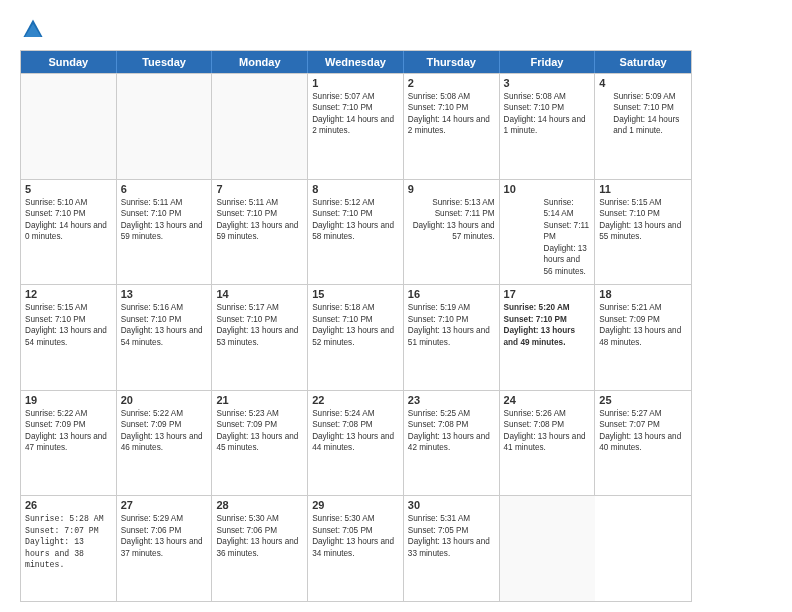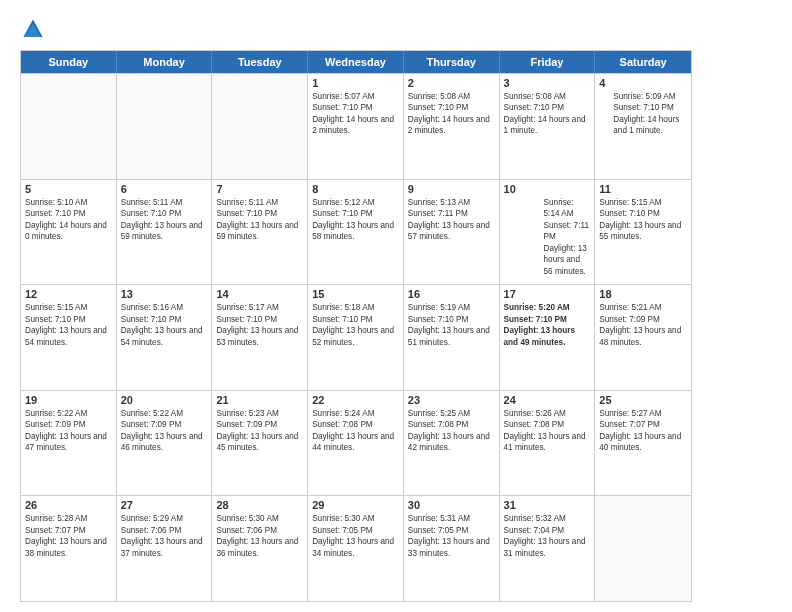--- a/index.html
+++ b/index.html
@@ -123,22 +123,22 @@
     </div>
     <div class="title-block">
       <div class="month-title"></div>
       <div class="subtitle"></div>
     </div>
   </div>
 
   <div class="calendar">
     <div class="cal-header">
     <div class="cal-header-cell">Sunday</div>
+        <div class="cal-header-cell">Tuesday</div>
         <div class="cal-header-cell">Monday</div>
-        <div class="cal-header-cell">Tuesday</div>
         <div class="cal-header-cell">Wednesday</div>
         <div class="cal-header-cell">Thursday</div>
         <div class="cal-header-cell">Friday</div>
         <div class="cal-header-cell">Saturday</div>
       </div>
     <div class="cal-body">
     <div class="cal-row">
           <div class="cal-cell empty"></div>
           <div class="cal-cell empty"></div>
           <div class="cal-cell empty"></div>
@@ -187,21 +187,21 @@
 Daylight: 13 hours and 59 minutes.</div>
           </div>
           <div class="cal-cell">
             <span class="day-num">8</span>
             <div class="cell-info" style="white-space: pre-line;">Sunrise: 5:12 AM
 Sunset: 7:10 PM
 Daylight: 13 hours and 58 minutes.</div>
           </div>
           <div class="cal-cell">
             <span class="day-num">9</span>
-            <div class="cell-info" style="white-space: pre-line;">Sunrise: 5:13 AM
+            <div class="cell-info" style="white-space: pre-line; text-align: right;">Sunrise: 5:13 AM
 Sunset: 7:11 PM
 Daylight: 13 hours and 57 minutes.</div>
           </div>
           <div class="cal-cell">
             <span class="day-num">10</span>
             <div class="cell-info" style="white-space: pre-line; margin-left: 40px;">Sunrise: 5:14 AM
 Sunset: 7:11 PM
 Daylight: 13 hours and 56 minutes.</div>
           </div>
           <div class="cal-cell">
@@ -295,21 +295,21 @@
           <div class="cal-cell">
             <span class="day-num">25</span>
             <div class="cell-info" style="white-space: pre-line;">Sunrise: 5:27 AM
 Sunset: 7:07 PM
 Daylight: 13 hours and 40 minutes.</div>
           </div>
         </div>
         <div class="cal-row">
           <div class="cal-cell">
             <span class="day-num">26</span>
-            <div class="cell-info" style="white-space: pre-line;">Sunrise: 5:28 AM
+            <div class="cell-info" style="white-space: pre-line; font-family: Liberation Mono, monospace;">Sunrise: 5:28 AM
 Sunset: 7:07 PM
 Daylight: 13 hours and 38 minutes.</div>
           </div>
           <div class="cal-cell">
             <span class="day-num">27</span>
             <div class="cell-info" style="white-space: pre-line;">Sunrise: 5:29 AM
 Sunset: 7:06 PM
 Daylight: 13 hours and 37 minutes.</div>
           </div>
           <div class="cal-cell">
@@ -322,24 +322,18 @@
             <span class="day-num">29</span>
             <div class="cell-info" style="white-space: pre-line;">Sunrise: 5:30 AM
 Sunset: 7:05 PM
 Daylight: 13 hours and 34 minutes.</div>
           </div>
           <div class="cal-cell">
             <span class="day-num">30</span>
             <div class="cell-info" style="white-space: pre-line;">Sunrise: 5:31 AM
 Sunset: 7:05 PM
 Daylight: 13 hours and 33 minutes.</div>
-          </div>
-          <div class="cal-cell">
-            <span class="day-num">31</span>
-            <div class="cell-info" style="white-space: pre-line;">Sunrise: 5:32 AM
-Sunset: 7:04 PM
-Daylight: 13 hours and 31 minutes.</div>
           </div>
           <div class="cal-cell empty"></div>
         </div>
       </div>
   </div>
 </div>
 
 </body></html>

